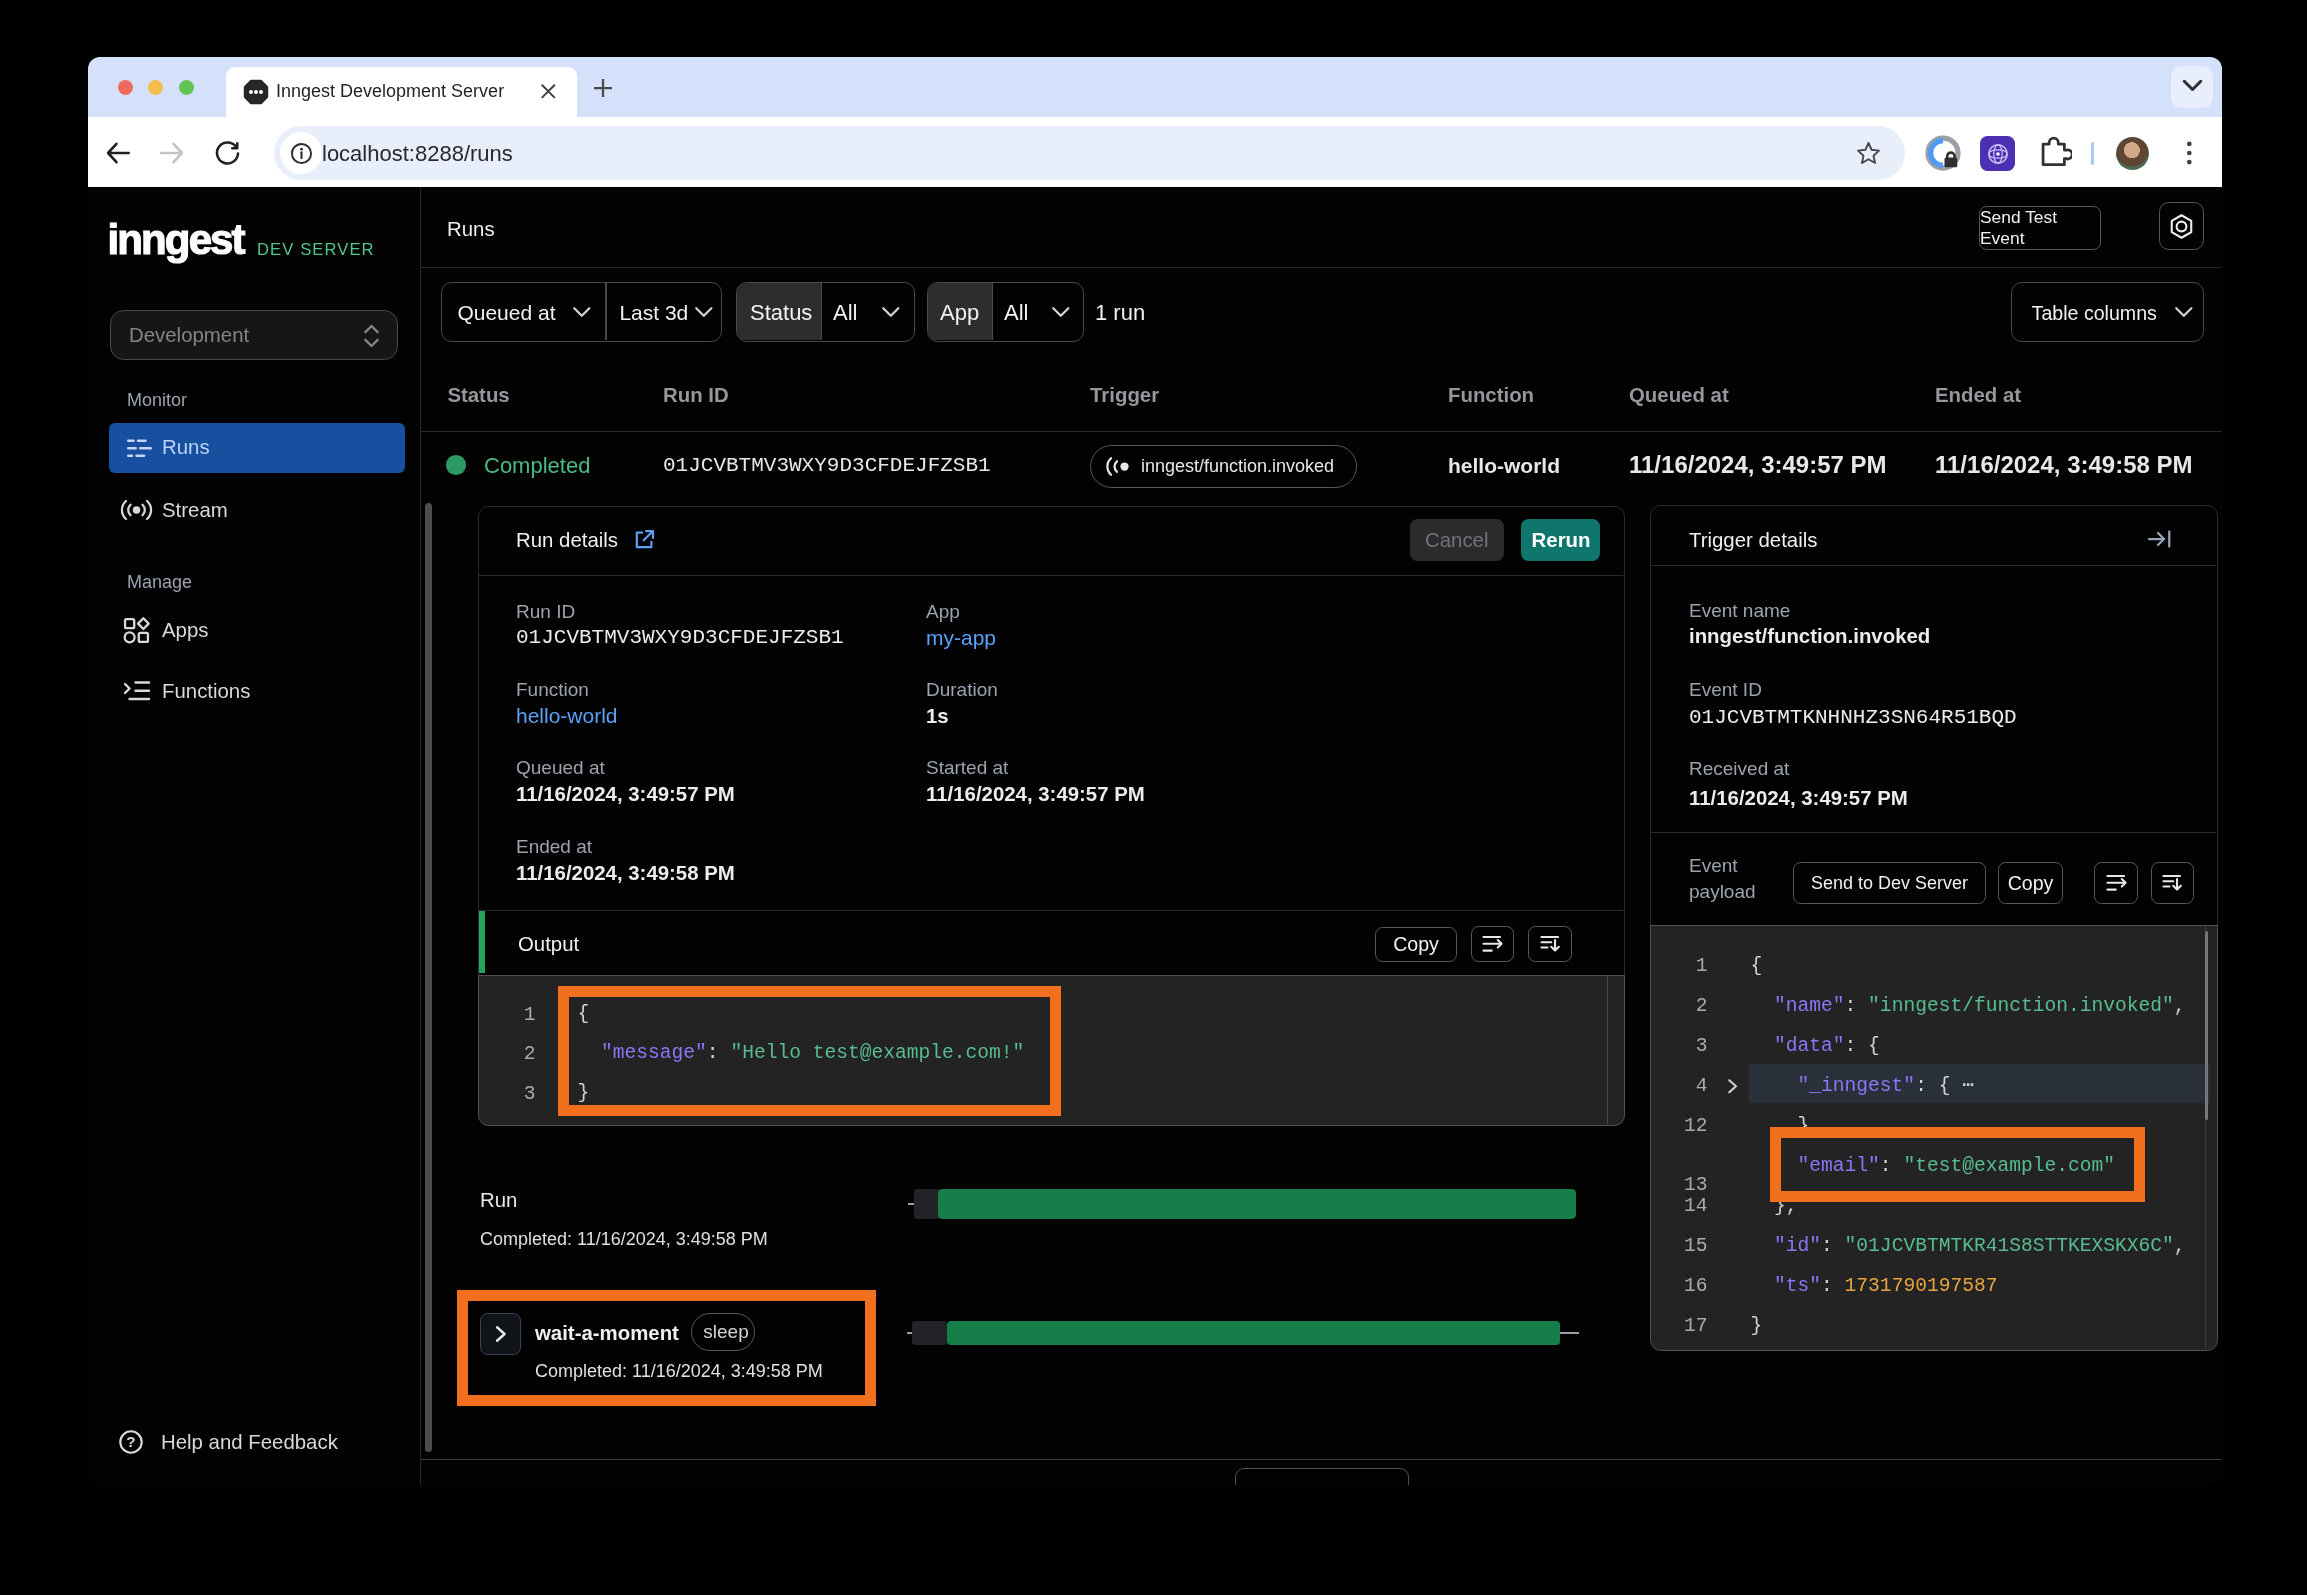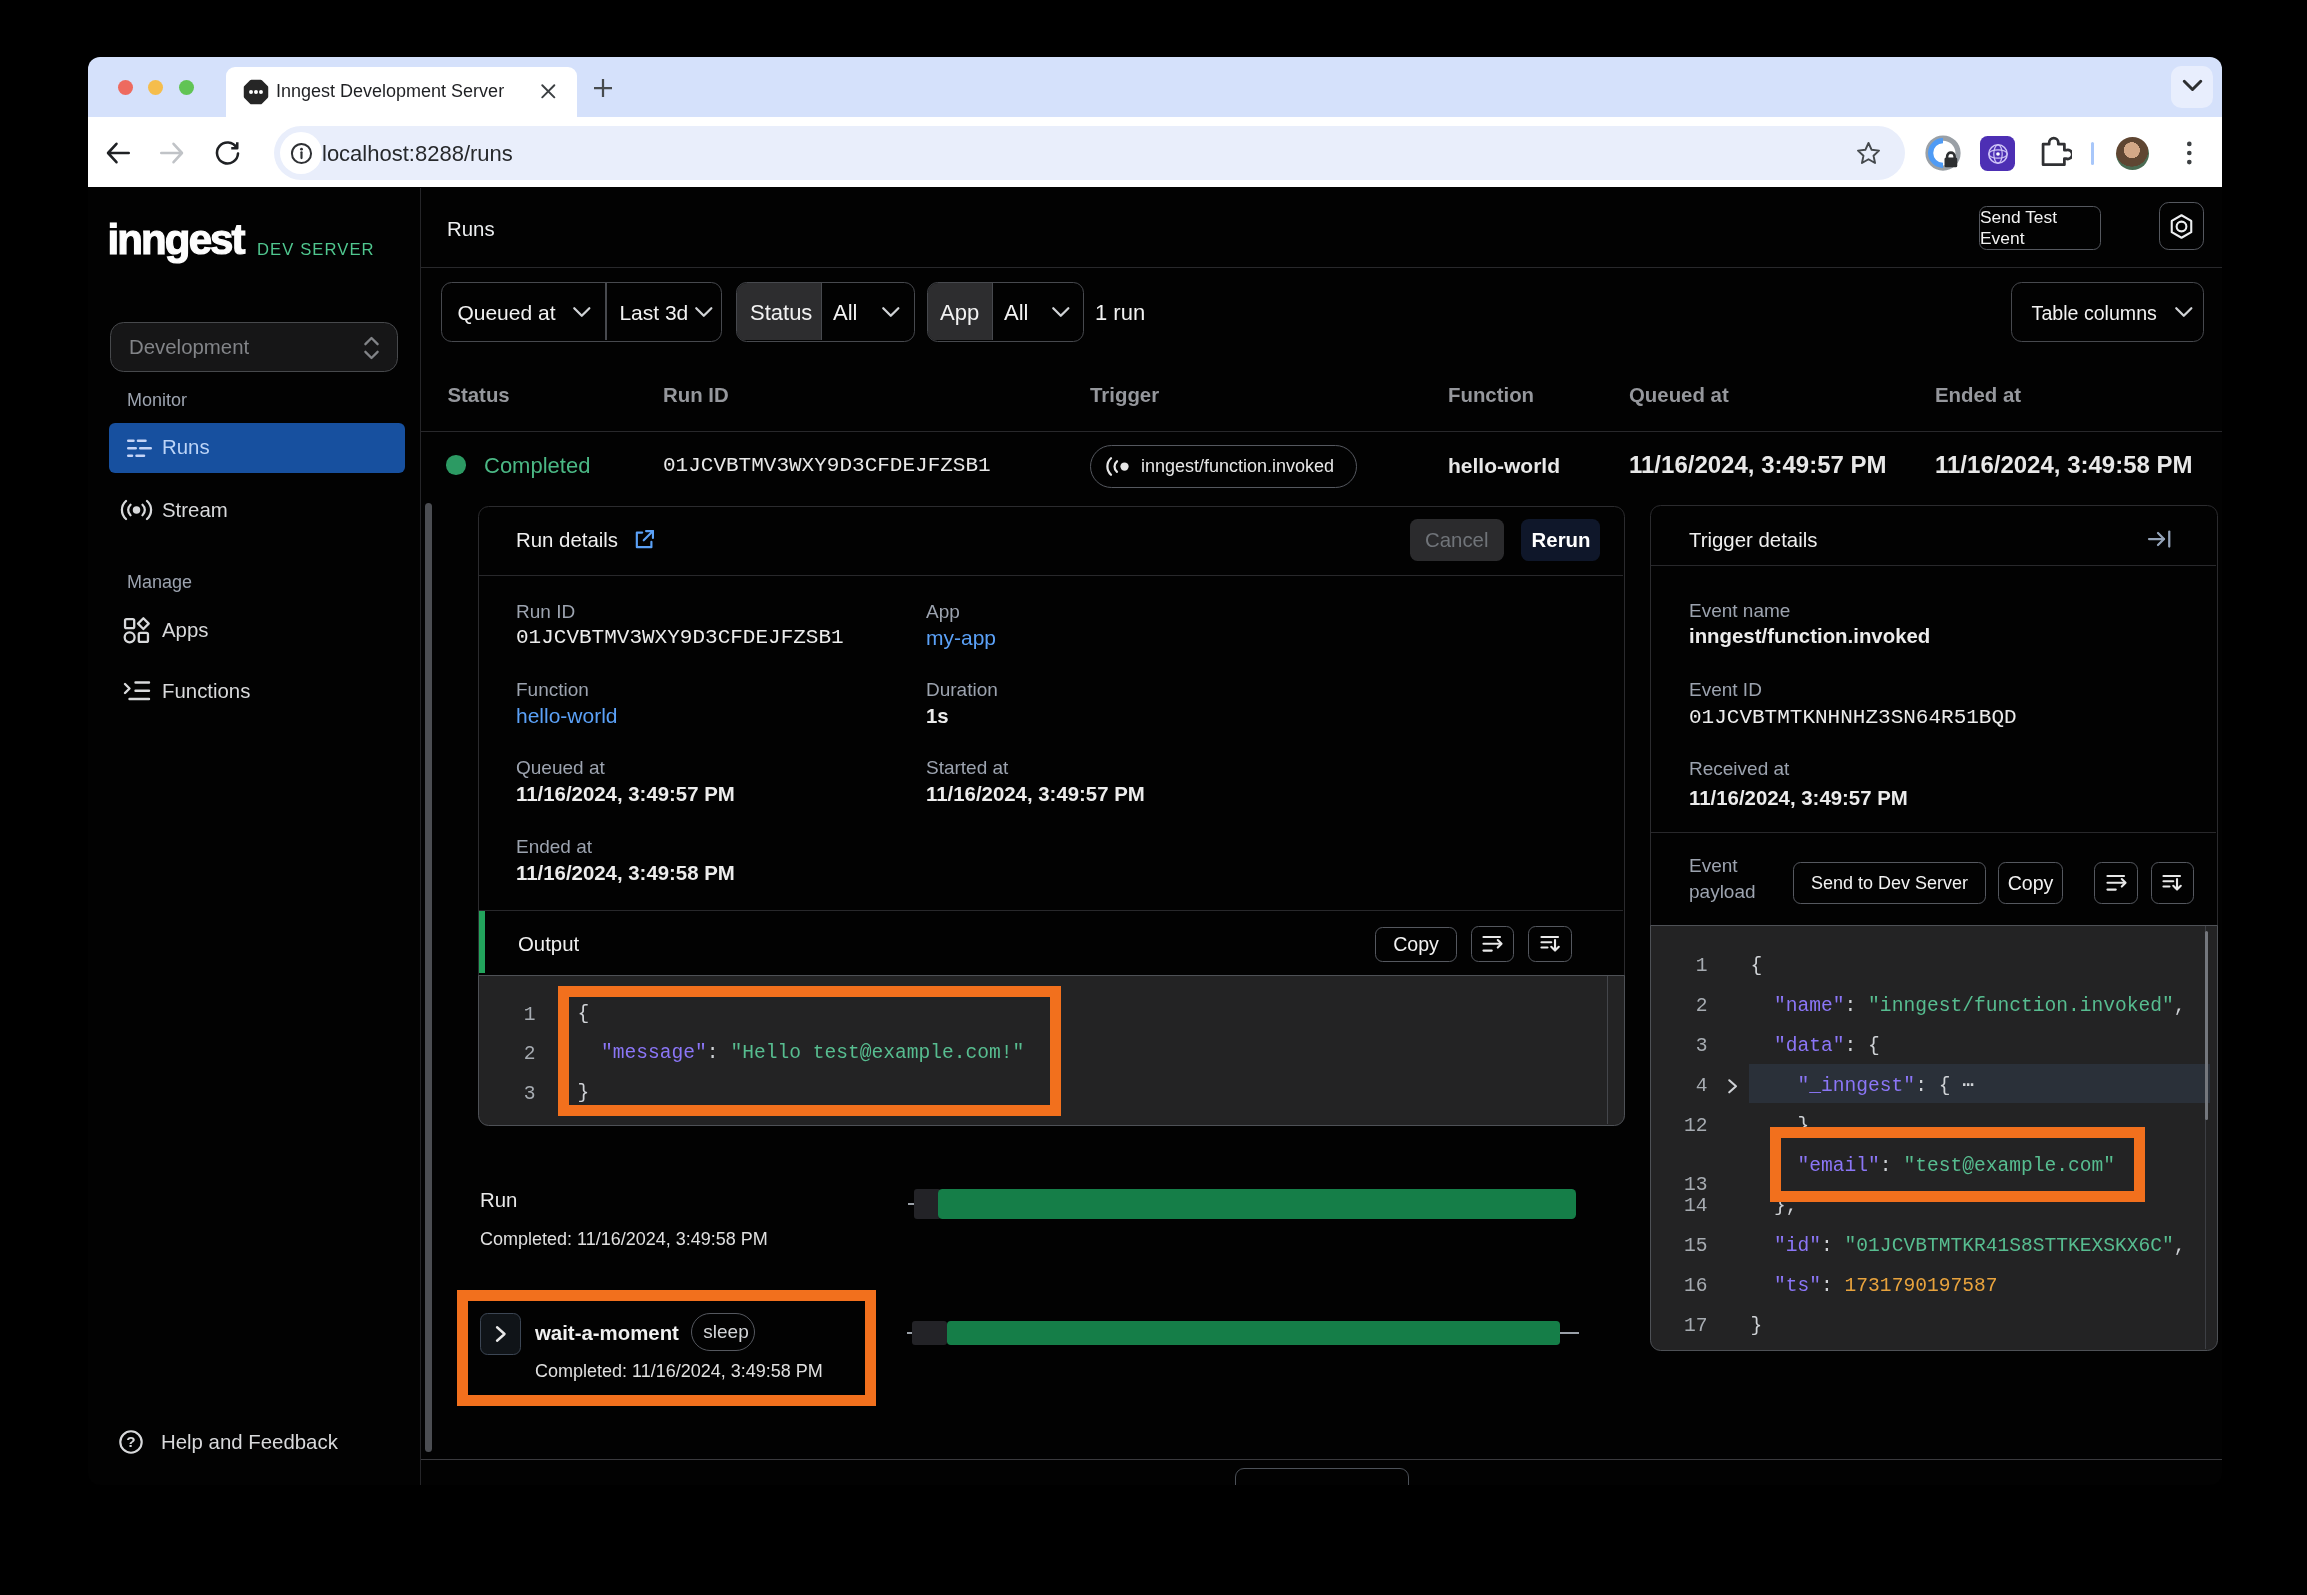--- a/index.html
+++ b/index.html
@@ -110,21 +110,21 @@
         <circle cx="7" cy="5" r="3.1" fill="#3c4043"></circle>
         <circle cx="7" cy="17" r="3.1" fill="#3c4043"></circle>
         <circle cx="7" cy="29" r="3.1" fill="#3c4043"></circle>
       </svg>
   </div>
 
   <div id="app">
     <div id="sidebar">
       <div class="t" style="left:19.6px; top:30px; font-size:42px; line-height:43px; font-weight:800; letter-spacing:-1.9px; color:#fdfdfd; -webkit-text-stroke:1.2px #fdfdfd;">inngest</div>
       <div class="t" style="left:169px; top:53px; font-size:16.6px; line-height:18px; letter-spacing:1.1px; color:#50c78f;">DEV SERVER</div>
-      <div class="abs" style="left:22px; top:122px; width:288px; height:50px; border:1.5px solid #47494c; border-radius:13.6px; background:#161617;margin-top:12px;">
+      <div class="abs" style="left:22px; top:122px; width:288px; height:50px; border:1.5px solid #47494c; border-radius:13.6px; background:#161617;">
         <div class="t" style="left:18px; top:13.6px; font-size:20.4px; line-height:21px; color:#828488;">Development</div>
         <svg class="abs" style="left:249px; top:12px;" width="23" height="26" viewBox="0 0 30 34">
             <path d="M7 12 L15 4 L23 12 M7 22 L15 30 L23 22" stroke="#828488" stroke-width="3" fill="none" stroke-linecap="round" stroke-linejoin="round"></path>
           </svg>
       </div>
       <div class="t" style="left:39px; top:202px; font-size:18px; color:#9ca3af;">Monitor</div>
       <div class="abs" style="left:21px; top:235px; width:296px; height:50px; background:#17509f; border-radius:6px;">
         <svg class="abs" style="left:17.4px; top:13px;" width="27" height="26" viewBox="0 0 36 34">
           <g stroke="#c5d4f7" stroke-width="3.4" stroke-linecap="round">
               <path d="M3 6 L10 6 M16 6 L26 6"></path>
@@ -245,21 +245,21 @@
         <svg class="abs" style="left:154px; top:21px;" width="23" height="23" viewBox="0 0 30 30">
             <g stroke="#5ba1f7" stroke-width="2.8" fill="none" stroke-linecap="round" stroke-linejoin="round">
               <path d="M12 6 L5 6 L5 25 L24 25 L24 18"></path>
               <path d="M17 4 L26 4 L26 13"></path>
               <path d="M26 4 L14 16"></path>
             </g>
           </svg>
         <div class="abs" style="left:931px; top:12px; width:94px; height:42px; background:#2b2b2d; border-radius:7.6px;">
           <div class="t" style="left:15px; top:10.6px; font-size:20.4px; line-height:21px; color:#707479;">Cancel</div>
         </div>
-        <div class="abs" style="left:1042px; top:12px; width:79px; height:42px; background:#0f172a; border-radius:7.6px;">
+        <div class="abs" style="left:1042px; top:12px; width:79px; height:42px; background:#0f766e; border-radius:7.6px;">
           <div class="t" style="left:10.6px; top:10.6px; font-size:20.4px; line-height:21px; font-weight:600; color:#fff;">Rerun</div>
         </div>
         <div class="hdiv" style="left:0; top:68px; width:1144px;"></div>
         <div class="lbl" style="left:37px; top:94px;">Run ID</div>
         <div class="val mono" style="left:37px; top:119px; font-size:21px;">01JCVBTMV3WXY9D3CFDEJFZSB1</div>
         <div class="lbl" style="left:447px; top:94px;">App</div>
         <div class="val blue" style="left:447px; top:119px; font-size:21px;">my-app</div>
         <div class="lbl" style="left:37px; top:172px;">Function</div>
         <div class="val blue" style="left:37px; top:197px; font-size:21px;">hello-world</div>
         <div class="lbl" style="left:447px; top:172px;">Duration</div>

